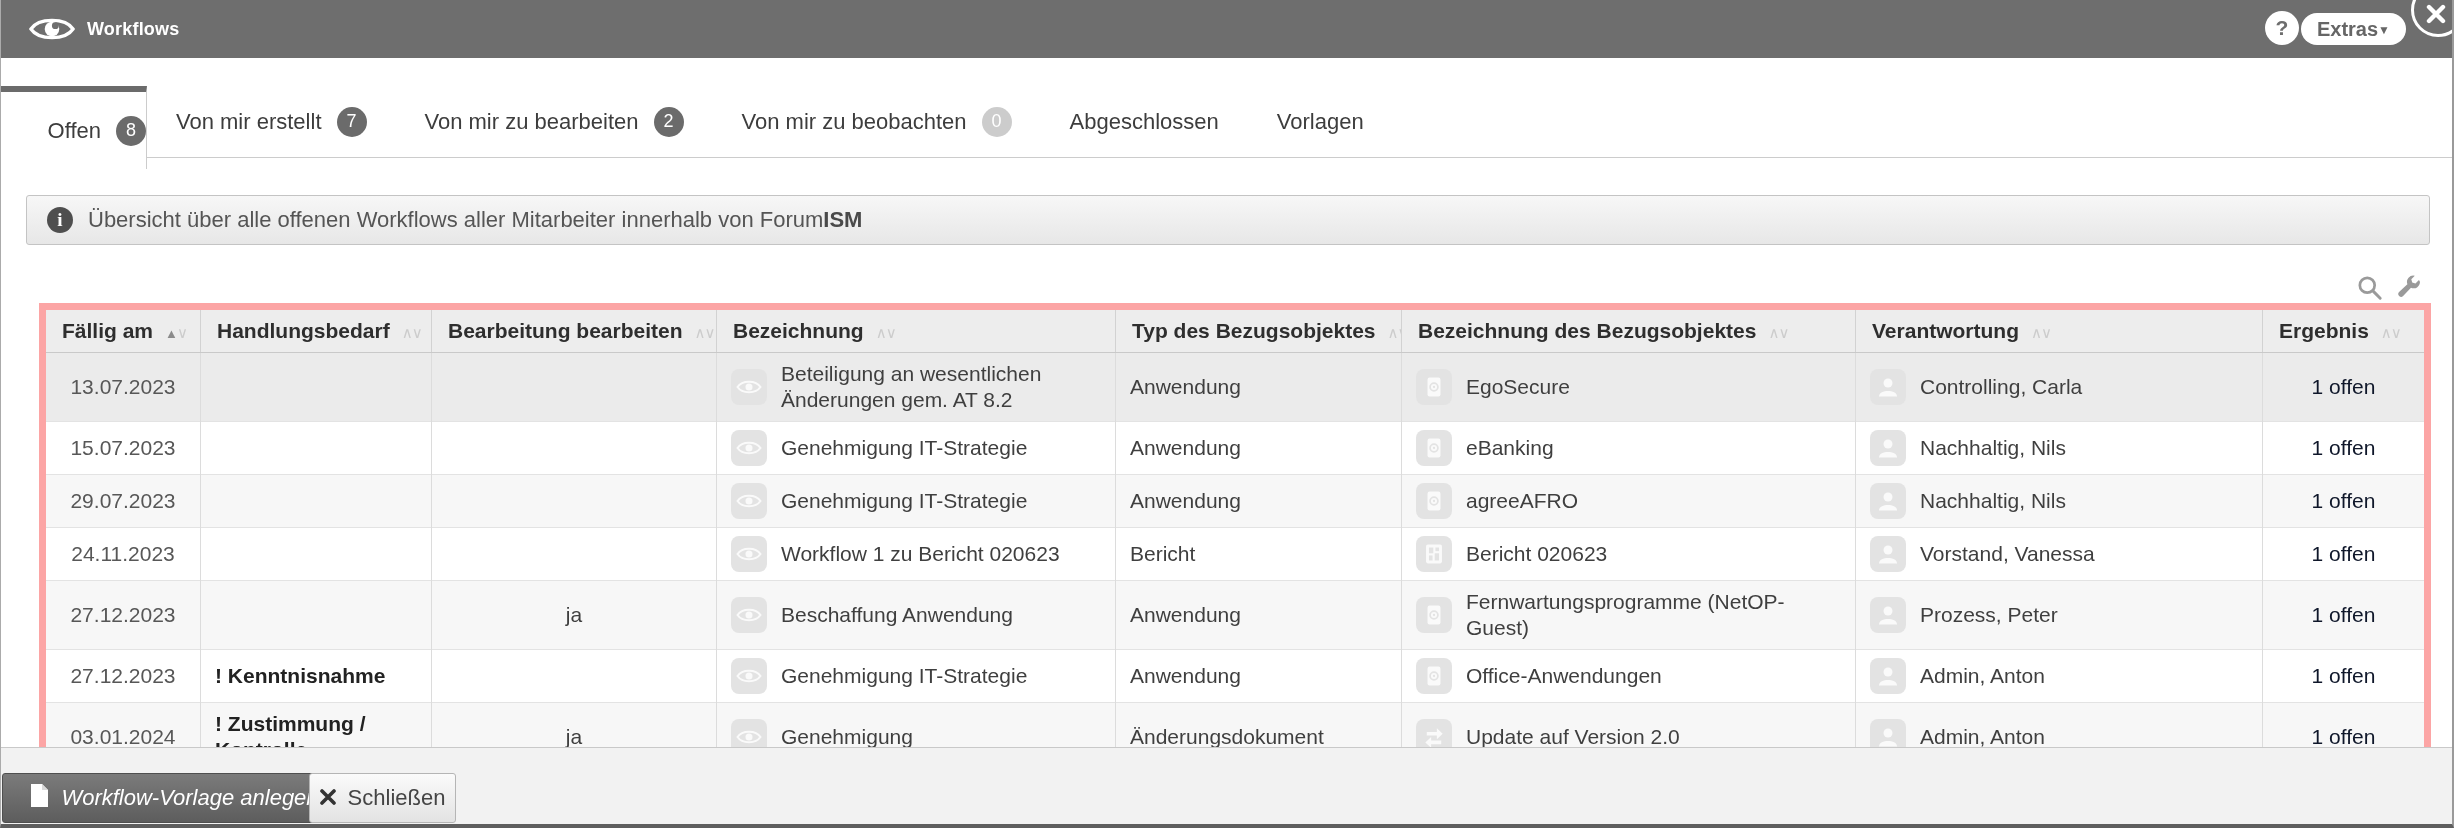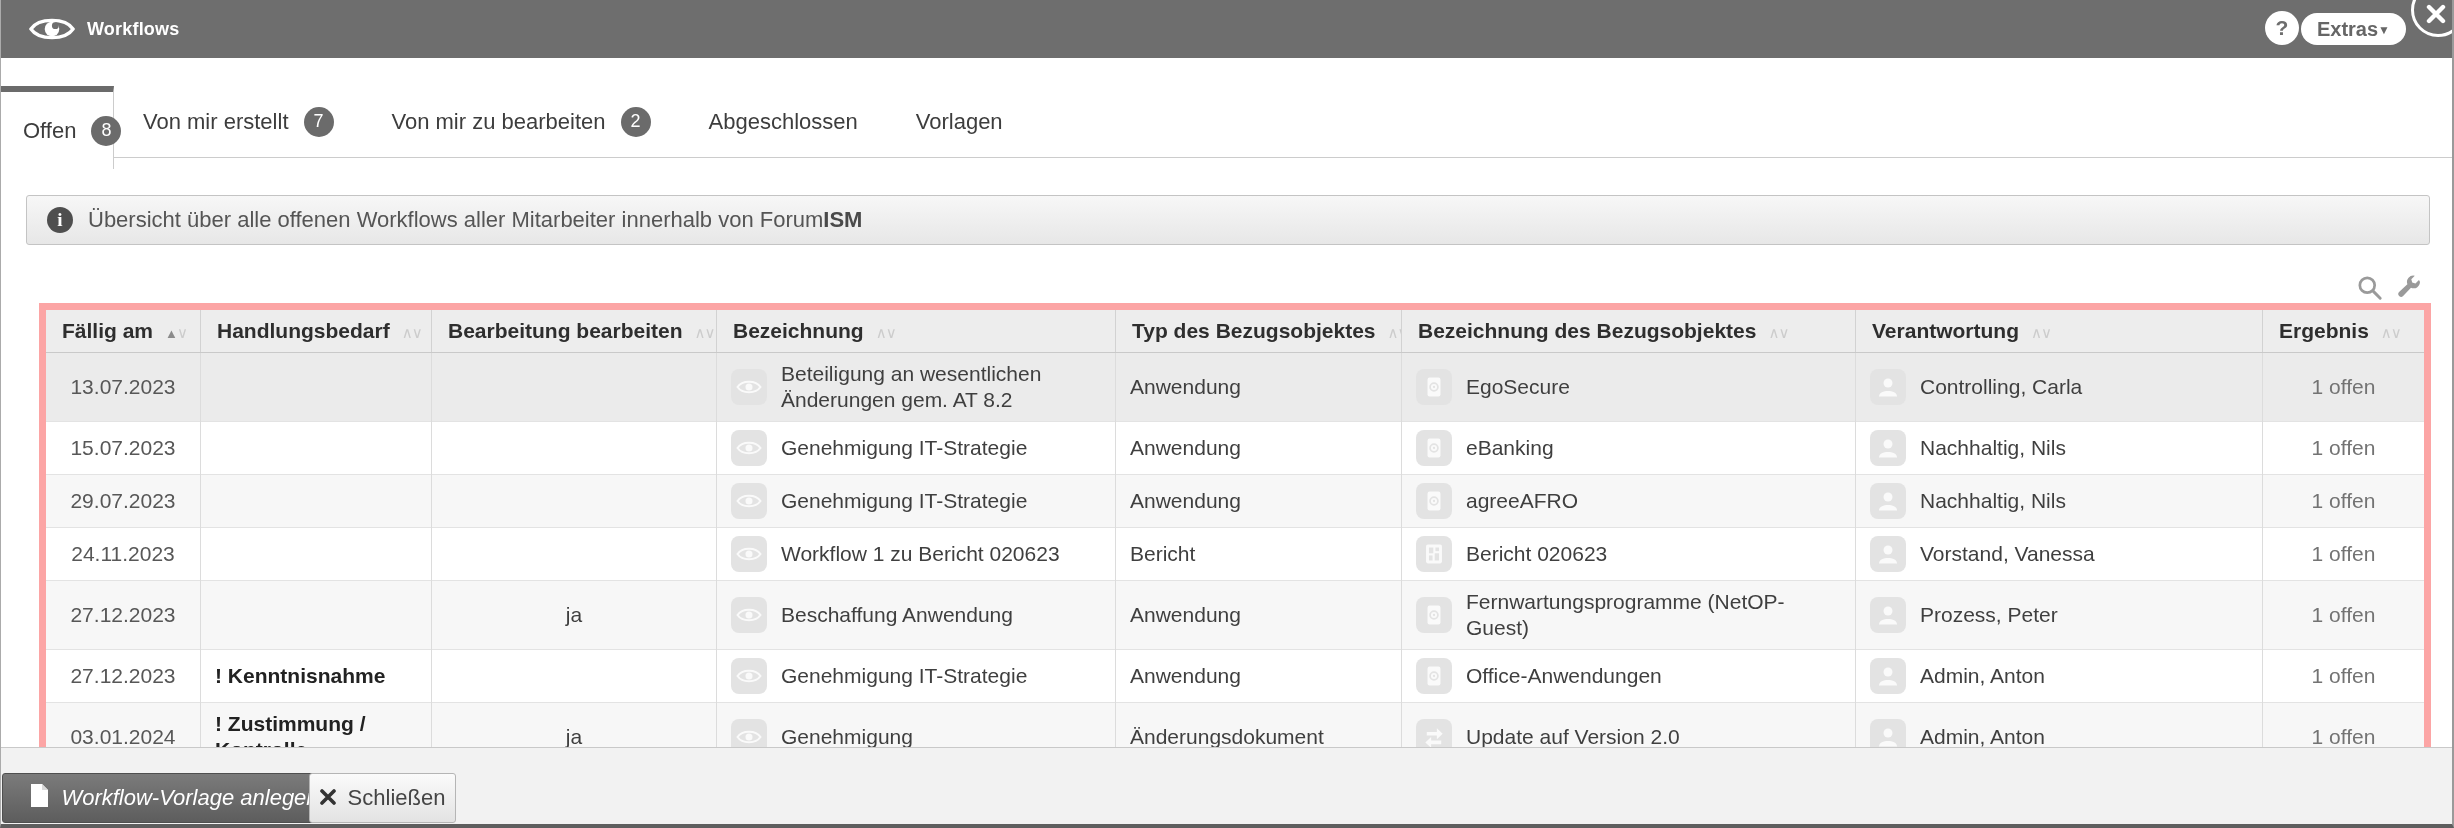--- a/index.html
+++ b/index.html
@@ -16,22 +16,22 @@
   .help-btn{position:absolute;right:153px;top:11px;width:34px;height:34px;border-radius:50%;background:#fff;color:#6e6e6e;
     font-size:21px;font-weight:bold;display:flex;align-items:center;justify-content:center;cursor:pointer;}
   .extras-btn{position:absolute;right:46px;top:13px;height:32px;padding:0 16px;border-radius:17px;background:#fff;color:#666;
     font-size:20px;font-weight:bold;display:flex;align-items:center;gap:0;cursor:pointer;}
   .extras-btn .caret{font-size:12px;transform:translateY(1px);}
   .corner-close{position:absolute;top:-17px;right:-13px;width:54px;height:54px;border-radius:50%;border:3px solid #fff;
     box-sizing:border-box;display:flex;align-items:flex-end;justify-content:flex-start;padding:0 0 6px 12px;cursor:pointer;z-index:6;}
   
   .tabs{position:absolute;top:86px;left:0;right:0;height:71px;display:flex;align-items:stretch;background:#fff;border-bottom:1px solid #ccc;}
   .tab{display:flex;align-items:center;gap:15px;padding:0 29px;font-size:22px;color:#3d3d3d;cursor:pointer;white-space:nowrap;}
-  .tab.active{box-sizing:border-box;width:113px;padding:0 0 0 22px;border-top:6px solid #6b6b6b;border-right:1px solid #ccc;
-    height:83px;margin-bottom:-12px;background:#fff;z-index:2;}
+  .tab.active{box-sizing:border-box;width:146px;padding:0 0 0 22px;border-top:6px solid #6b6b6b;border-right:1px solid #ccc;
+    height:83px;margin-bottom:-12px;background:#fff;z-index:2;justify-content:flex-end;}
   .badge{width:30px;height:30px;border-radius:50%;background:#6b6b6b;color:#fff;font-size:18px;display:flex;align-items:center;justify-content:center;flex:none;}
   .badge.muted{background:#ccc;}
   
   .banner{position:absolute;top:195px;left:25px;width:2404px;height:50px;box-sizing:border-box;border:1px solid #c4c4c4;border-radius:3px;
     background:linear-gradient(#f7f7f7,#e7e7e7);display:flex;align-items:center;gap:15px;padding:0 20px;font-size:22px;color:#555;}
   .info-i{width:26px;height:26px;border-radius:50%;background:#4f4f4f;color:#fff;font-family:"Liberation Serif",serif;
     font-weight:bold;font-size:19px;display:flex;align-items:center;justify-content:center;flex:none;}
   .banner b{color:#4a4a4a;}
   
   .table-tools{position:absolute;top:274px;right:30px;display:flex;gap:12px;}
@@ -46,21 +46,21 @@
   .grid tr.r0 td{border-top:none;}
   .grid tr.alt{background:#f7f7f7;}
   .grid tr.hl{background:#ebebeb;}
   .sort{margin-left:12px;font-weight:normal;font-size:15px;letter-spacing:-1px;}
   .sort .on{color:#8b8b8b;font-size:13px;}
   .sort .off{color:#ccc;}
   td.c{text-align:center;}
   td.due{color:#575757;}
   td.due.b{font-weight:normal;text-align:center;}
   td.action{font-weight:bold;color:#222;}
-  td.result{color:#737373;}
+  td.result{color:#0f172a;}
   .cellflex{display:flex;align-items:center;gap:14px;}
   .cellflex .txt{line-height:26px;}
   .cicon{width:36px;height:36px;border-radius:8px;background:#e3e3e3;flex:none;display:flex;align-items:center;justify-content:center;}
   
   .footer{position:absolute;top:747px;left:0;right:0;height:77px;background:#f2f2f2;border-top:1px solid #c9c9c9;}
   .btn{position:absolute;top:25px;height:50px;box-sizing:border-box;border-radius:3px;display:flex;align-items:center;justify-content:center;gap:12px;font-size:22px;cursor:pointer;}
   .btn-dark{left:1px;width:345px;background:linear-gradient(#7b7b7b,#5d5d5d);border:1px solid #4f4f4f;color:#fff;font-style:italic;}
   .btn-light{left:308px;width:147px;background:linear-gradient(#fbfbfb,#e3e3e3);border:1px solid #b5b5b5;color:#444;align-items:center;}
 </style>
 </head>
@@ -98,20 +98,24 @@
         <span>Offen</span>
         <span class="badge">8</span>
       </div>
       <div class="tab">
         <span>Von mir erstellt</span>
         <span class="badge">7</span>
       </div>
       <div class="tab">
         <span>Von mir zu bearbeiten</span>
         <span class="badge">2</span>
+      </div>
+      <div class="tab">
+        <span>Von mir zu beobachten</span>
+        <span class="badge muted">0</span>
       </div>
       <div class="tab">
         <span>Abgeschlossen</span>
       </div>
       <div class="tab">
         <span>Vorlagen</span>
       </div>
     </div>
 
   <div class="banner">

